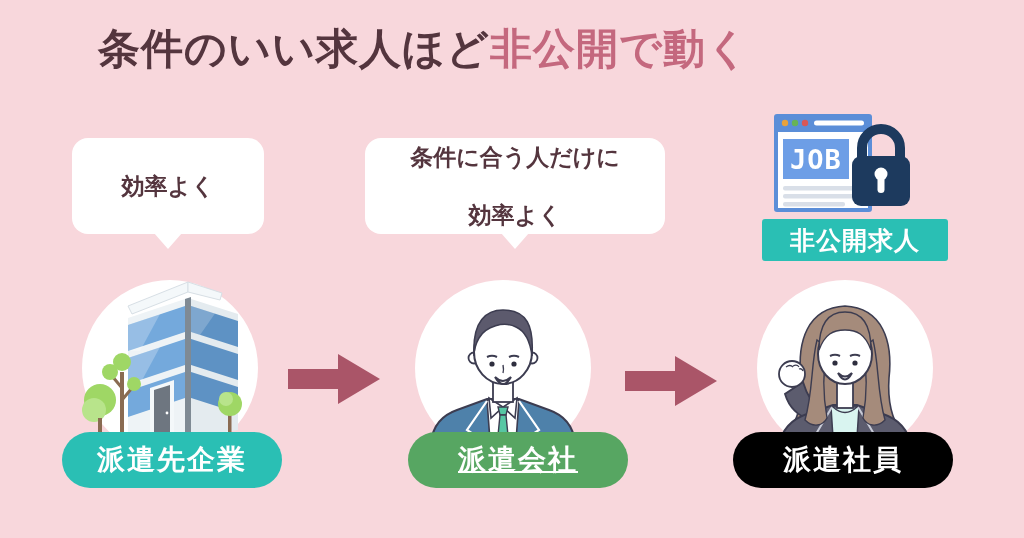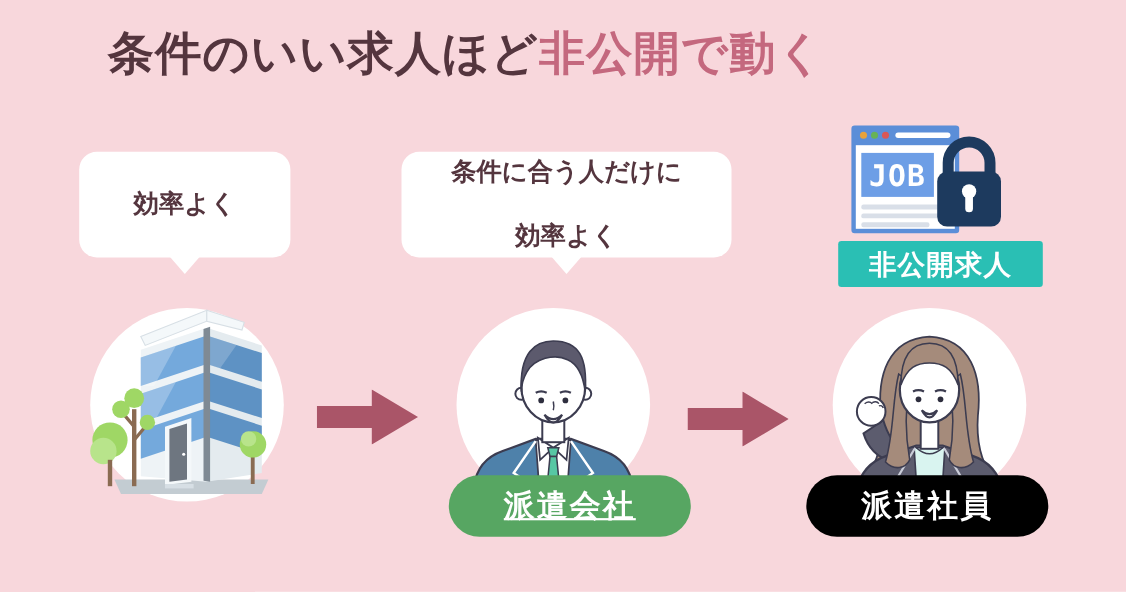--- a/index.html
+++ b/index.html
@@ -202,16 +202,17 @@
     <path d="M93,105 Q100,112 107,105 Q100,118 93,105 Z" fill="#ffffff" stroke="#3c3c50" stroke-width="2"></path>
   </svg>
 
   <svg id="arrow1" class="arrow" viewBox="0 0 92 50">
     <polygon points="0,15 50,15 50,0 92,25 50,50 50,35 0,35" fill="#aa5568"></polygon>
   </svg>
   <svg id="arrow2" class="arrow" viewBox="0 0 92 50">
     <polygon points="0,15 50,15 50,0 92,25 50,50 50,35 0,35" fill="#aa5568"></polygon>
   </svg>
 
+  <div id="pill1" class="pill" style="background: rgb(42, 191, 180);">派遣先企業</div>
   <div id="pill2" class="pill" style="background: rgb(87, 166, 98);">派遣会社</div>
   <div id="pill3" class="pill" style="background: #000000;">派遣社員</div>
 
 </div>
 
 </body></html>

